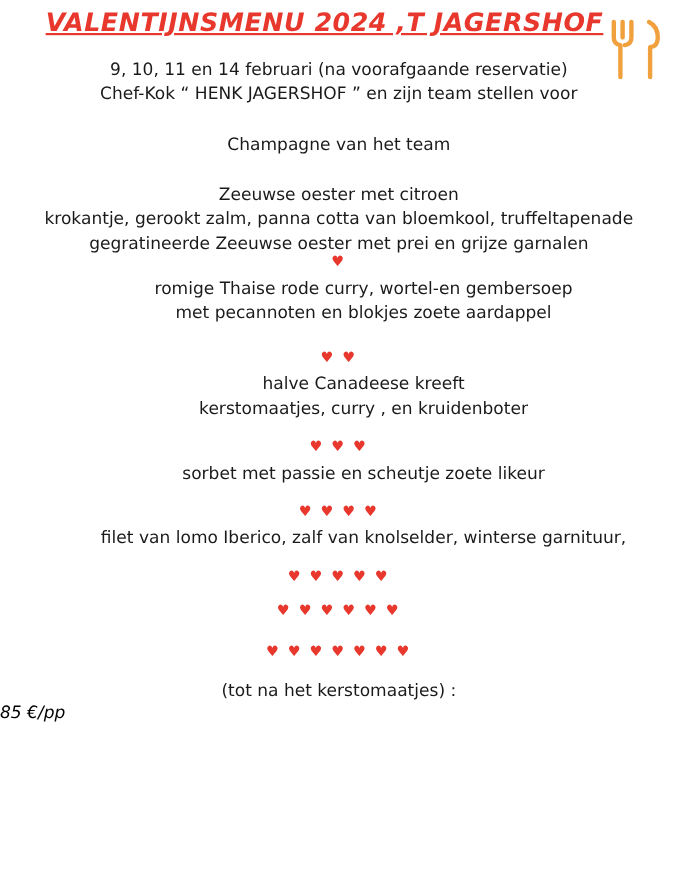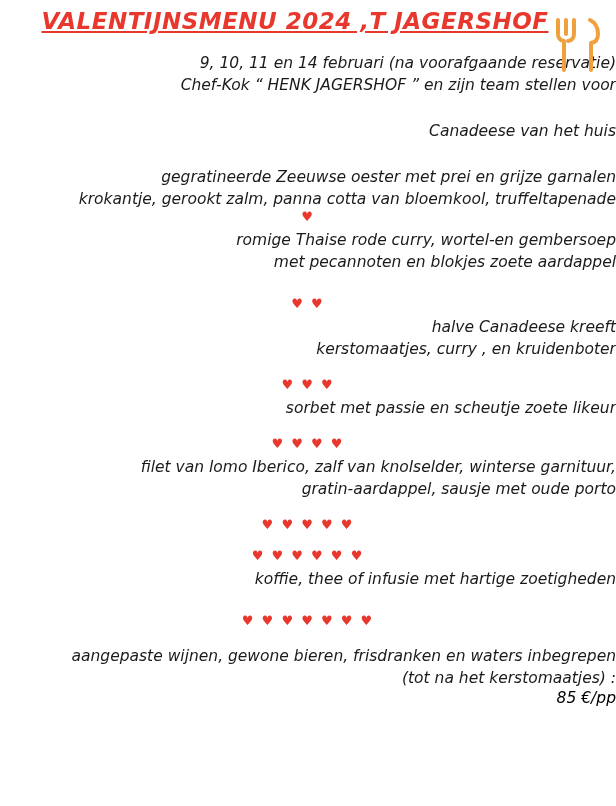--- a/index.html
+++ b/index.html
@@ -34,22 +34,21 @@
     text-decoration: underline;
   }
   .logo {
     position: absolute;
     top: 6px;
     right: 10px;
     width: 62px;
     height: 62px;
   }
   .line {
-    text-align: right;
-    font-style: italic;
+    text-align: center;
     font-size: 15.5px;
     color: #1a1a1a;
     line-height: 1.42;
     white-space: nowrap;
   }
   .block {
     margin: 0;
   }
   .spacer-md { height: 18px; }
   .spacer-lg { height: 24px; }
@@ -59,24 +58,23 @@
     font-size: 13px;
     letter-spacing: 2px;
     line-height: 1;
     margin: 0;
   }
   .section {
     margin-top: 6px;
     margin-left: 45px;
   }
   .price {
-    text-align: right;
+    text-align: left;
     font-style: italic;
     font-size: 15.5px;
-    padding-left: 28px;
   }
 </style>
 </head>
 <body>
 
 <div class="page">
 
   <div class="title">VALENTIJNSMENU 2024 ,T JAGERSHOF</div>
 
   <div class="logo">
@@ -93,28 +91,29 @@
   <div class="spacer-md"></div>
 
   <div class="block">
     <div class="line">9, 10, 11 en 14 februari (na voorafgaande reservatie)</div>
     <div class="line">Chef-Kok “ HENK JAGERSHOF ” en zijn team stellen voor</div>
   </div>
 
   <div class="spacer-lg"></div>
 
   <div class="block">
-    <div class="line">Canadeese van het huis</div>
+    <div class="line">Champagne van het team</div>
   </div>
 
   <div class="spacer-lg"></div>
 
   <div class="block">
+    <div class="line">Zeeuwse oester met citroen</div>
+    <div class="line">krokantje, gerookt zalm, panna cotta van bloemkool, truffeltapenade</div>
     <div class="line">gegratineerde Zeeuwse oester met prei en grijze garnalen</div>
-    <div class="line">krokantje, gerookt zalm, panna cotta van bloemkool, truffeltapenade</div>
   </div>
 
   <div class="hearts">♥</div>
   <div class="block section">
     <div class="line">romige Thaise rode curry, wortel-en gembersoep</div>
     <div class="line">met pecannoten en blokjes zoete aardappel</div>
   </div>
 
   <div class="spacer-lg"></div>
 
@@ -129,39 +128,34 @@
   <div class="hearts">♥ ♥ ♥</div>
   <div class="block section">
     <div class="line">sorbet met passie en scheutje zoete likeur</div>
   </div>
 
   <div class="spacer-md"></div>
 
   <div class="hearts">♥ ♥ ♥ ♥</div>
   <div class="block section">
     <div class="line">filet van lomo Iberico, zalf van knolselder, winterse garnituur,</div>
-    <div class="line">gratin-aardappel, sausje met oude porto</div>
   </div>
 
   <div class="spacer-md"></div>
 
   <div class="hearts">♥ ♥ ♥ ♥ ♥</div>
 
   <div class="spacer-md"></div>
 
   <div class="hearts">♥ ♥ ♥ ♥ ♥ ♥</div>
-  <div class="block section">
-    <div class="line">koffie, thee of infusie met hartige zoetigheden</div>
-  </div>
 
   <div class="spacer-lg"></div>
 
   <div class="hearts">♥ ♥ ♥ ♥ ♥ ♥ ♥</div>
 
   <div class="spacer-md"></div>
 
   <div class="block">
-    <div class="line">aangepaste wijnen, gewone bieren, frisdranken en waters  inbegrepen</div>
     <div class="line">(tot na het kerstomaatjes) :</div>
     <div class="price">85 €/pp</div>
   </div>
 
 </div>
 
 </body></html>

